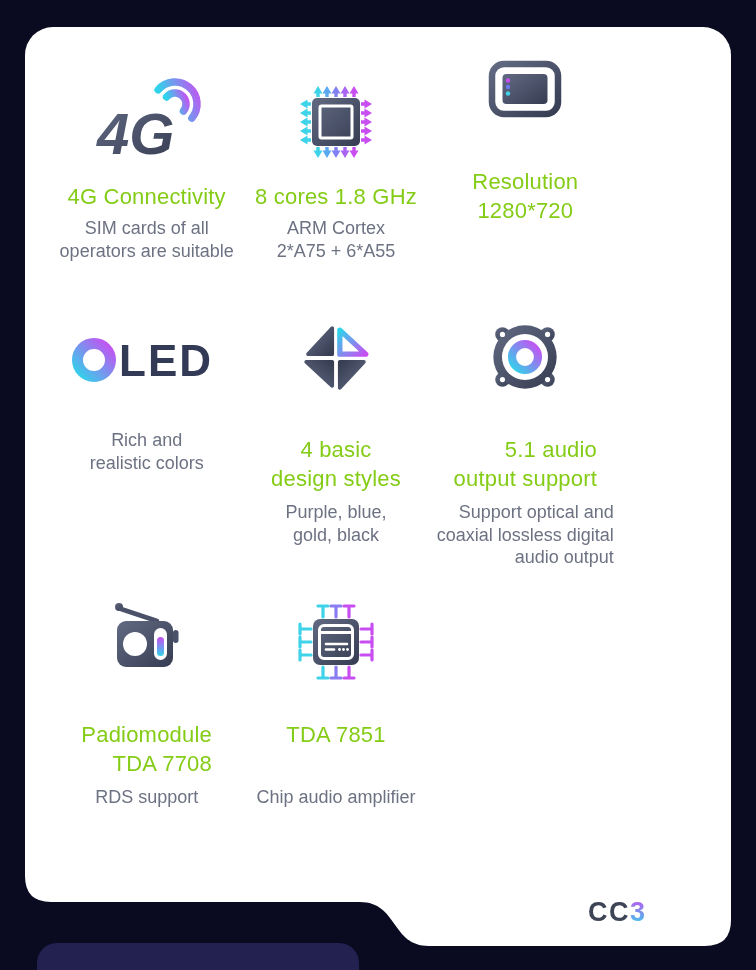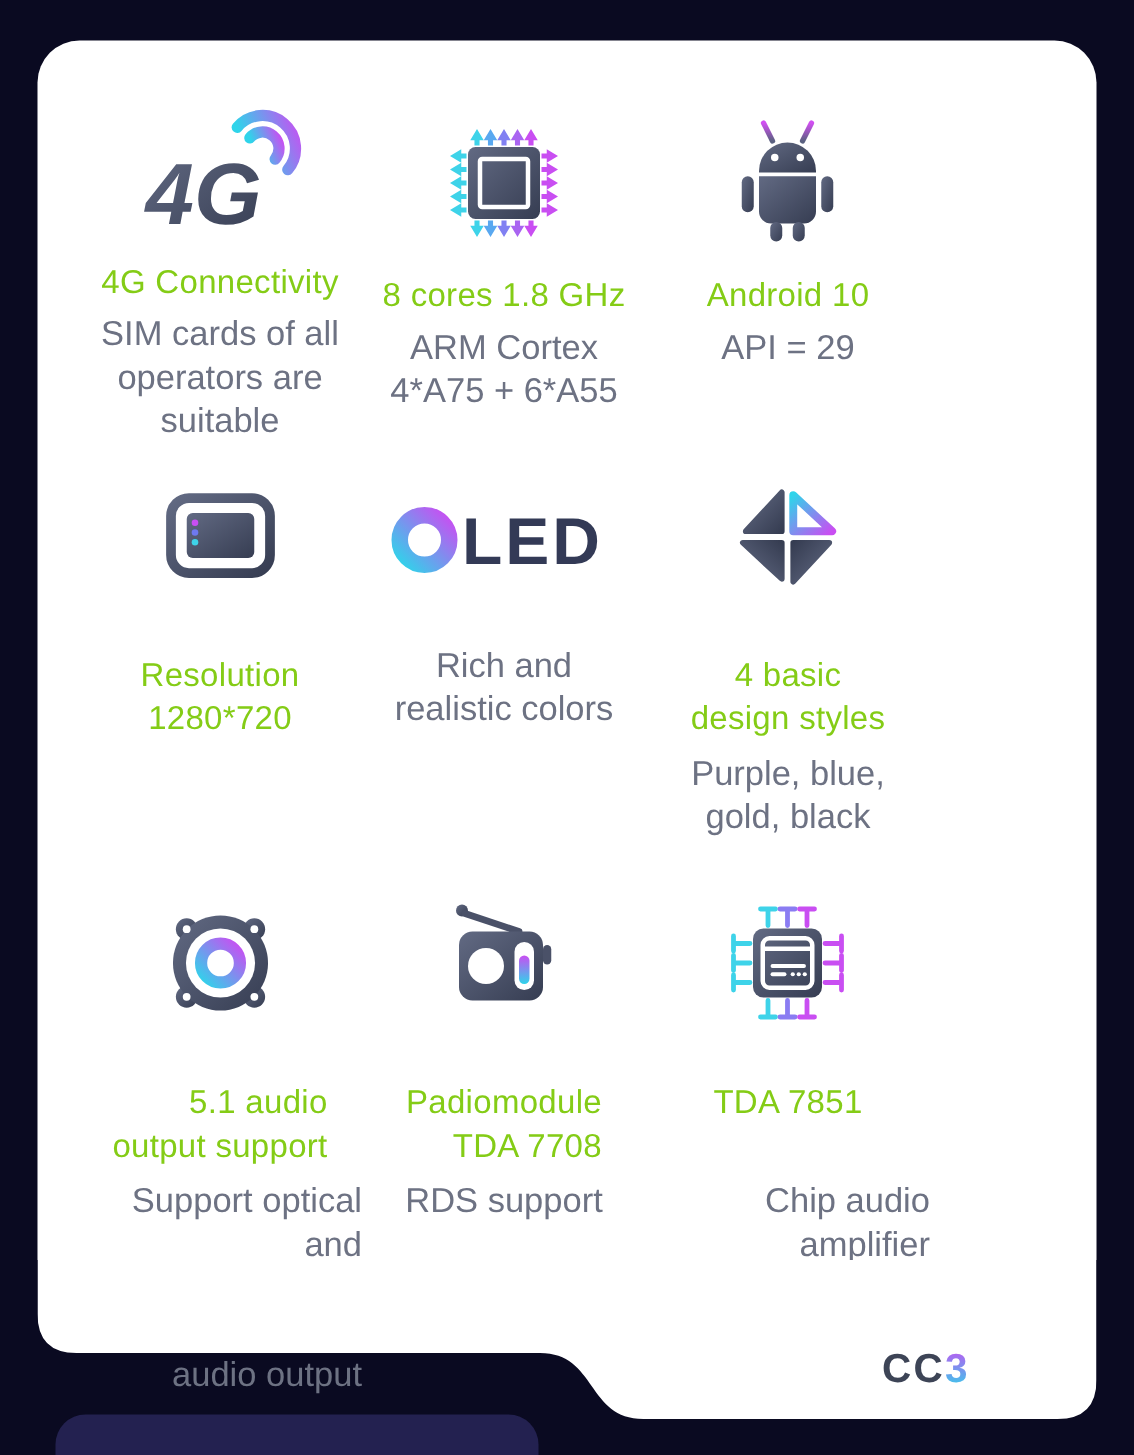--- a/index.html
+++ b/index.html
@@ -25,21 +25,21 @@
   .row2{padding-top:18px;}
   .row2 .icon-box{height:90px;margin-bottom:20px;justify-content:flex-end;}
   .row3{padding-top:16px;text-align:right;}
   .row3 .icon-box{height:92px;margin-bottom:20px;}
   .feature-title{
     font-size:22px;font-weight:normal;color:#84cc16;line-height:1.32;
     white-space:pre-line;letter-spacing:0.2px;
   }
   .row2 .feature-title,.row3 .feature-title{min-height:60px;margin-top:12px;}
   .feature-subtitle{
-    margin-top:6px;font-size:23px;color:#6d7283;line-height:1.26;white-space:pre-line;
+    margin-top:6px;font-size:18px;color:#6d7283;line-height:1.26;white-space:pre-line;
   }
   .logo{position:absolute;left:588px;top:897px;text-decoration:underline;}
   .next-card{
     position:absolute;left:37px;top:943px;width:322px;height:40px;
     background:#232150;border-radius:20px 20px 0 0;
   }
 </style>
 </head>
 <body>
 
@@ -109,41 +109,23 @@
           <use href="#pin-arrow" transform="translate(75,50) rotate(90)" fill="#c94ef2"></use>
           <use href="#pin-arrow" transform="translate(75,59) rotate(90)" fill="#c94ef2"></use>
           <use href="#pin-arrow" transform="translate(75,68) rotate(90)" fill="#c94ef2"></use>
         </g>
         <rect x="26" y="26" width="48" height="48" rx="5" fill="url(#g-slate)"></rect>
         <rect x="34" y="34" width="32" height="32" rx="1.5" fill="none" stroke="#ffffff" stroke-width="3"></rect>
       </svg>
     </div>
     <div class="feature-title">8 cores 1.8 GHz</div>
     <div class="feature-subtitle">ARM Cortex
-4*A75 + 6*A55</div>
-  </div>
-
-  <div class="cell row1">
-    <div class="icon-box">
-      <svg width="100" height="100" viewBox="0 0 100 100">
-        <path d="M40,22 L34,10" stroke="url(#g-ant)" stroke-width="3.5" stroke-linecap="round"></path>
-        <path d="M60,22 L66,10" stroke="url(#g-ant)" stroke-width="3.5" stroke-linecap="round"></path>
-        <path d="M31,42 a19,19 0 0 1 38,0 l0,1 h-38 z" fill="url(#g-slate)"></path>
-        <circle cx="41.5" cy="33" r="2.5" fill="#ffffff"></circle>
-        <circle cx="58.5" cy="33" r="2.5" fill="#ffffff"></circle>
-        <path d="M31,45.5 h38 v23.5 a8,8 0 0 1 -8,8 h-22 a8,8 0 0 1 -8,-8 z" fill="url(#g-slate)"></path>
-        <rect x="19.5" y="45.5" width="8" height="24" rx="4" fill="url(#g-slate)"></rect>
-        <rect x="72.5" y="45.5" width="8" height="24" rx="4" fill="url(#g-slate)"></rect>
-        <rect x="38.5" y="76" width="8" height="13" rx="4" fill="url(#g-slate)"></rect>
-        <rect x="53.5" y="76" width="8" height="13" rx="4" fill="url(#g-slate)"></rect>
-      </svg>
-    </div>
-    <div class="feature-title">Android 10</div>
-    <div class="feature-subtitle">API = 29</div>
-  </div>
+2*A75 + 6*A55</div>
+  </div>
+
 
   <div class="cell row2">
     <div class="icon-box">
       <svg width="100" height="90" viewBox="0 0 100 90">
         <rect x="17" y="19" width="66" height="50" rx="12" fill="none" stroke="url(#g-slate)" stroke-width="6.5"></rect>
         <rect x="27.5" y="29" width="45" height="30" rx="4" fill="url(#g-slate)"></rect>
         <circle cx="33" cy="35.5" r="2.2" fill="#c94ef2"></circle>
         <circle cx="33" cy="42" r="2.2" fill="#6e79f0"></circle>
         <circle cx="33" cy="48.5" r="2.2" fill="#3ed3e9"></circle>
       </svg>

